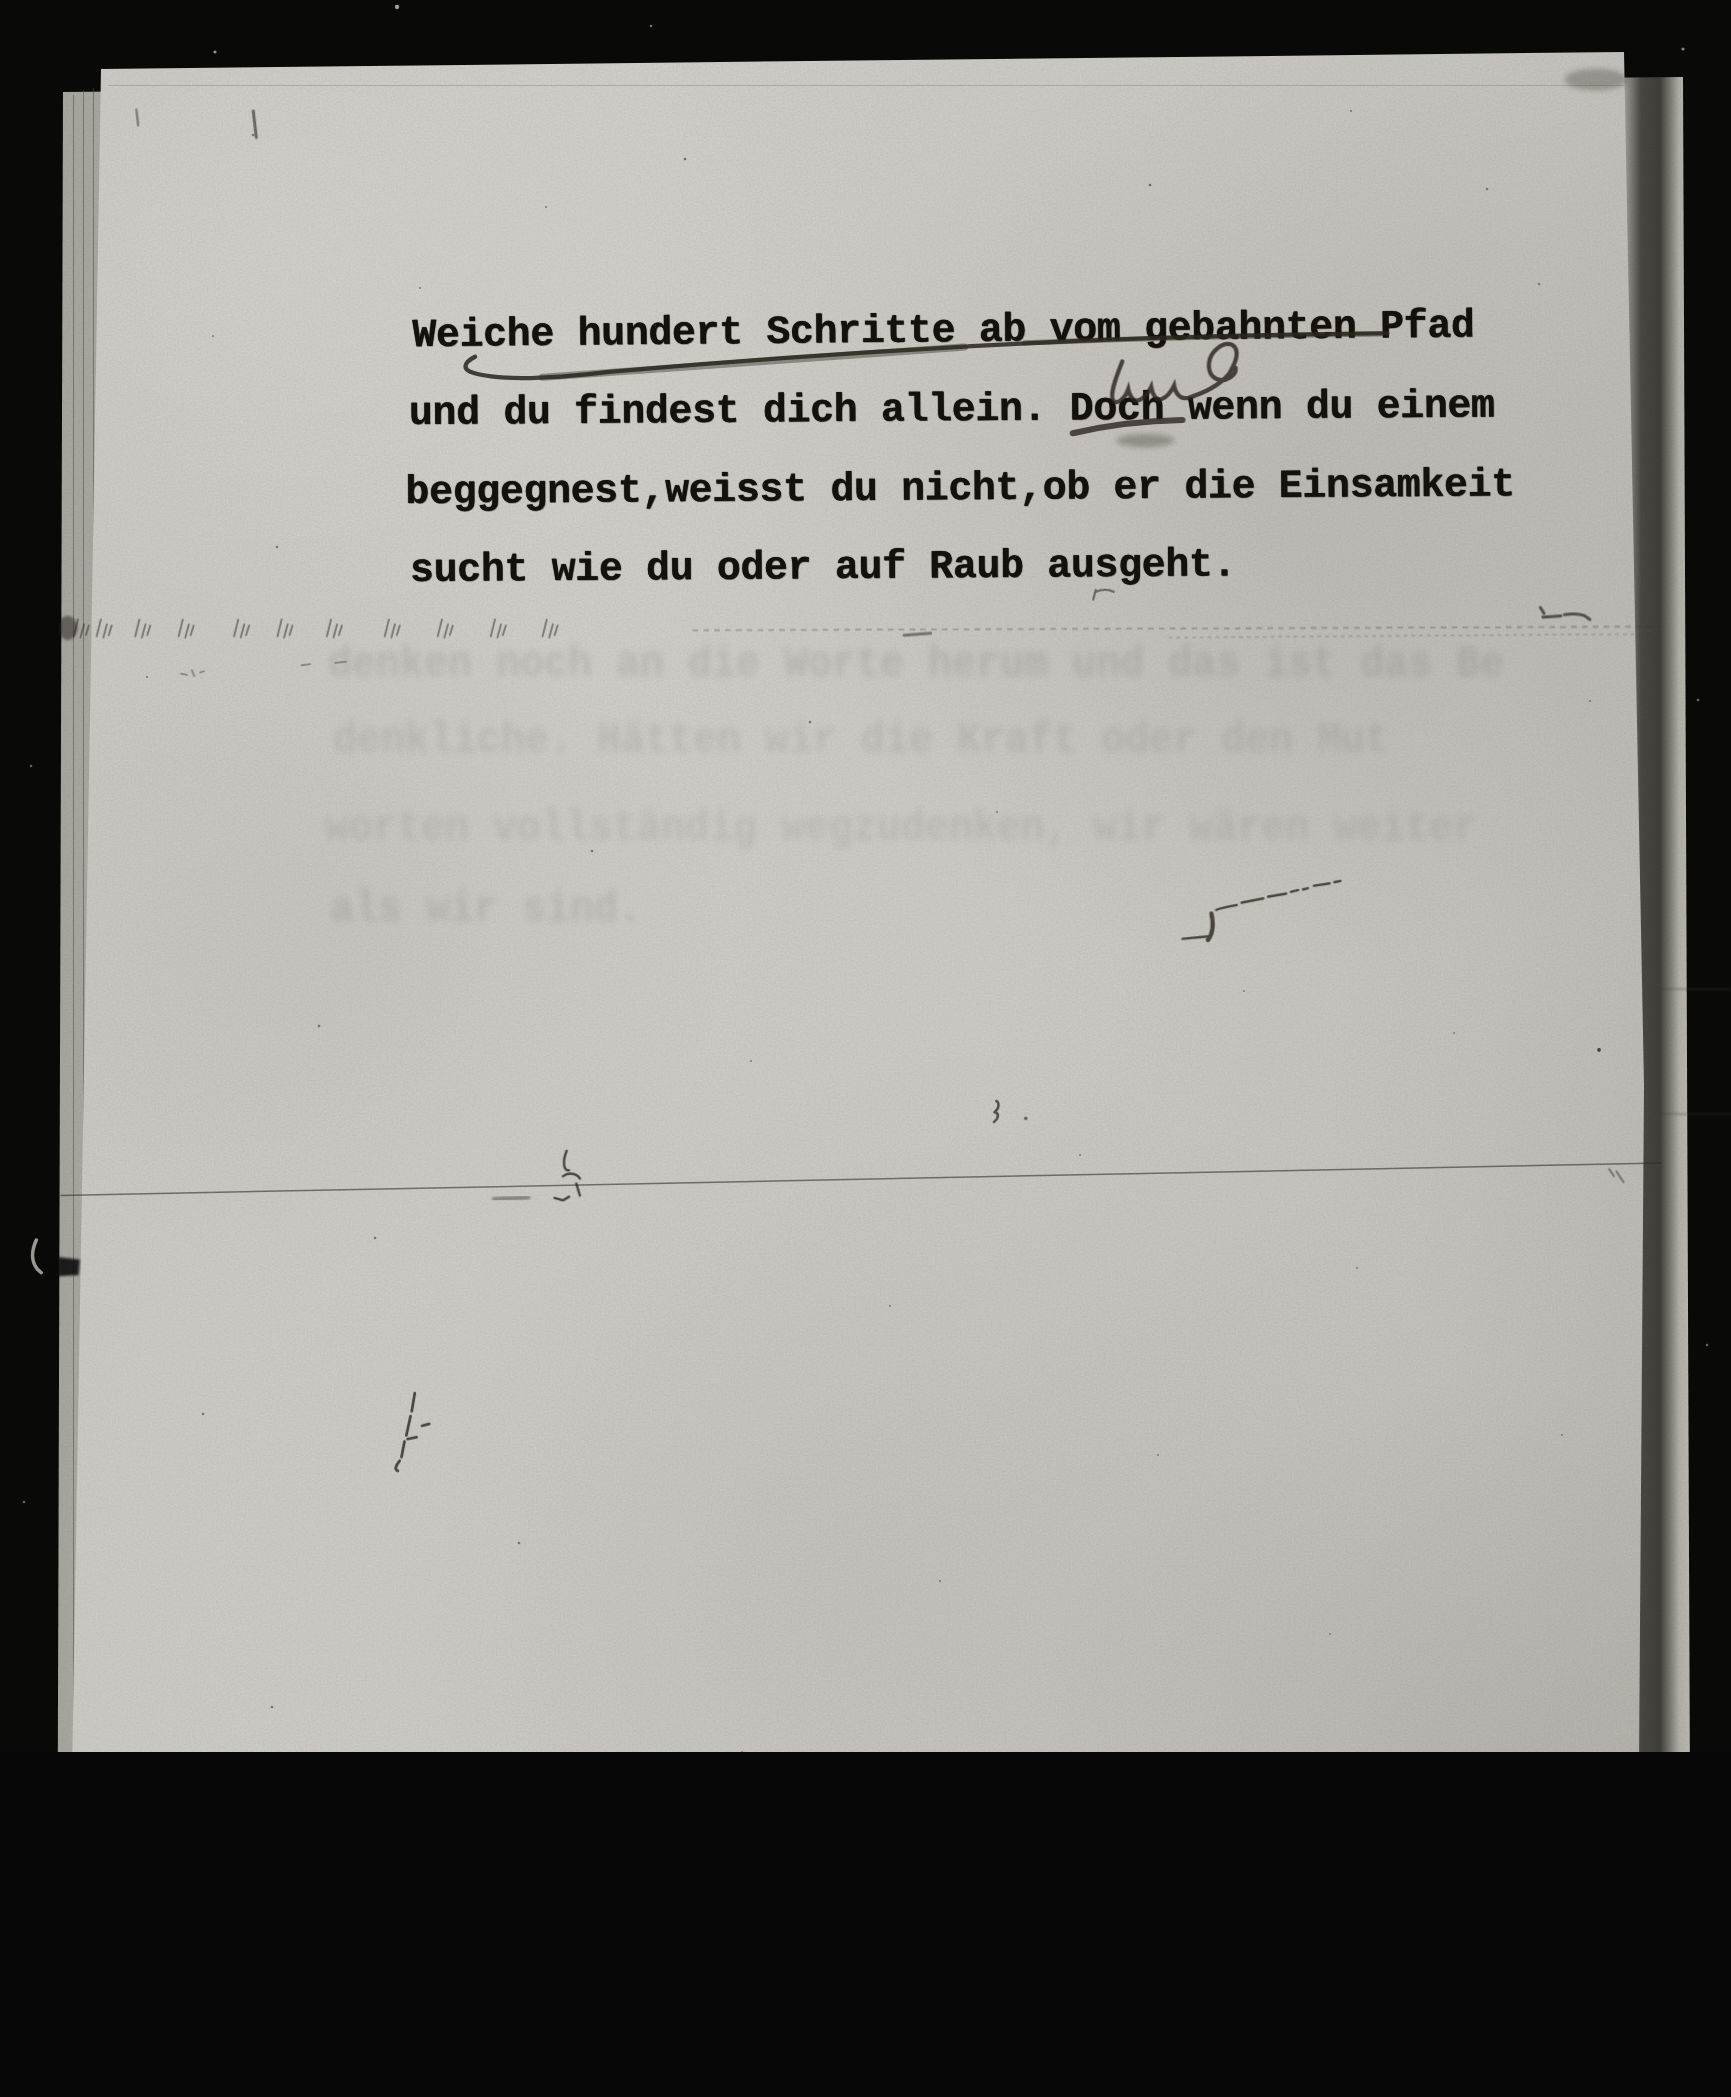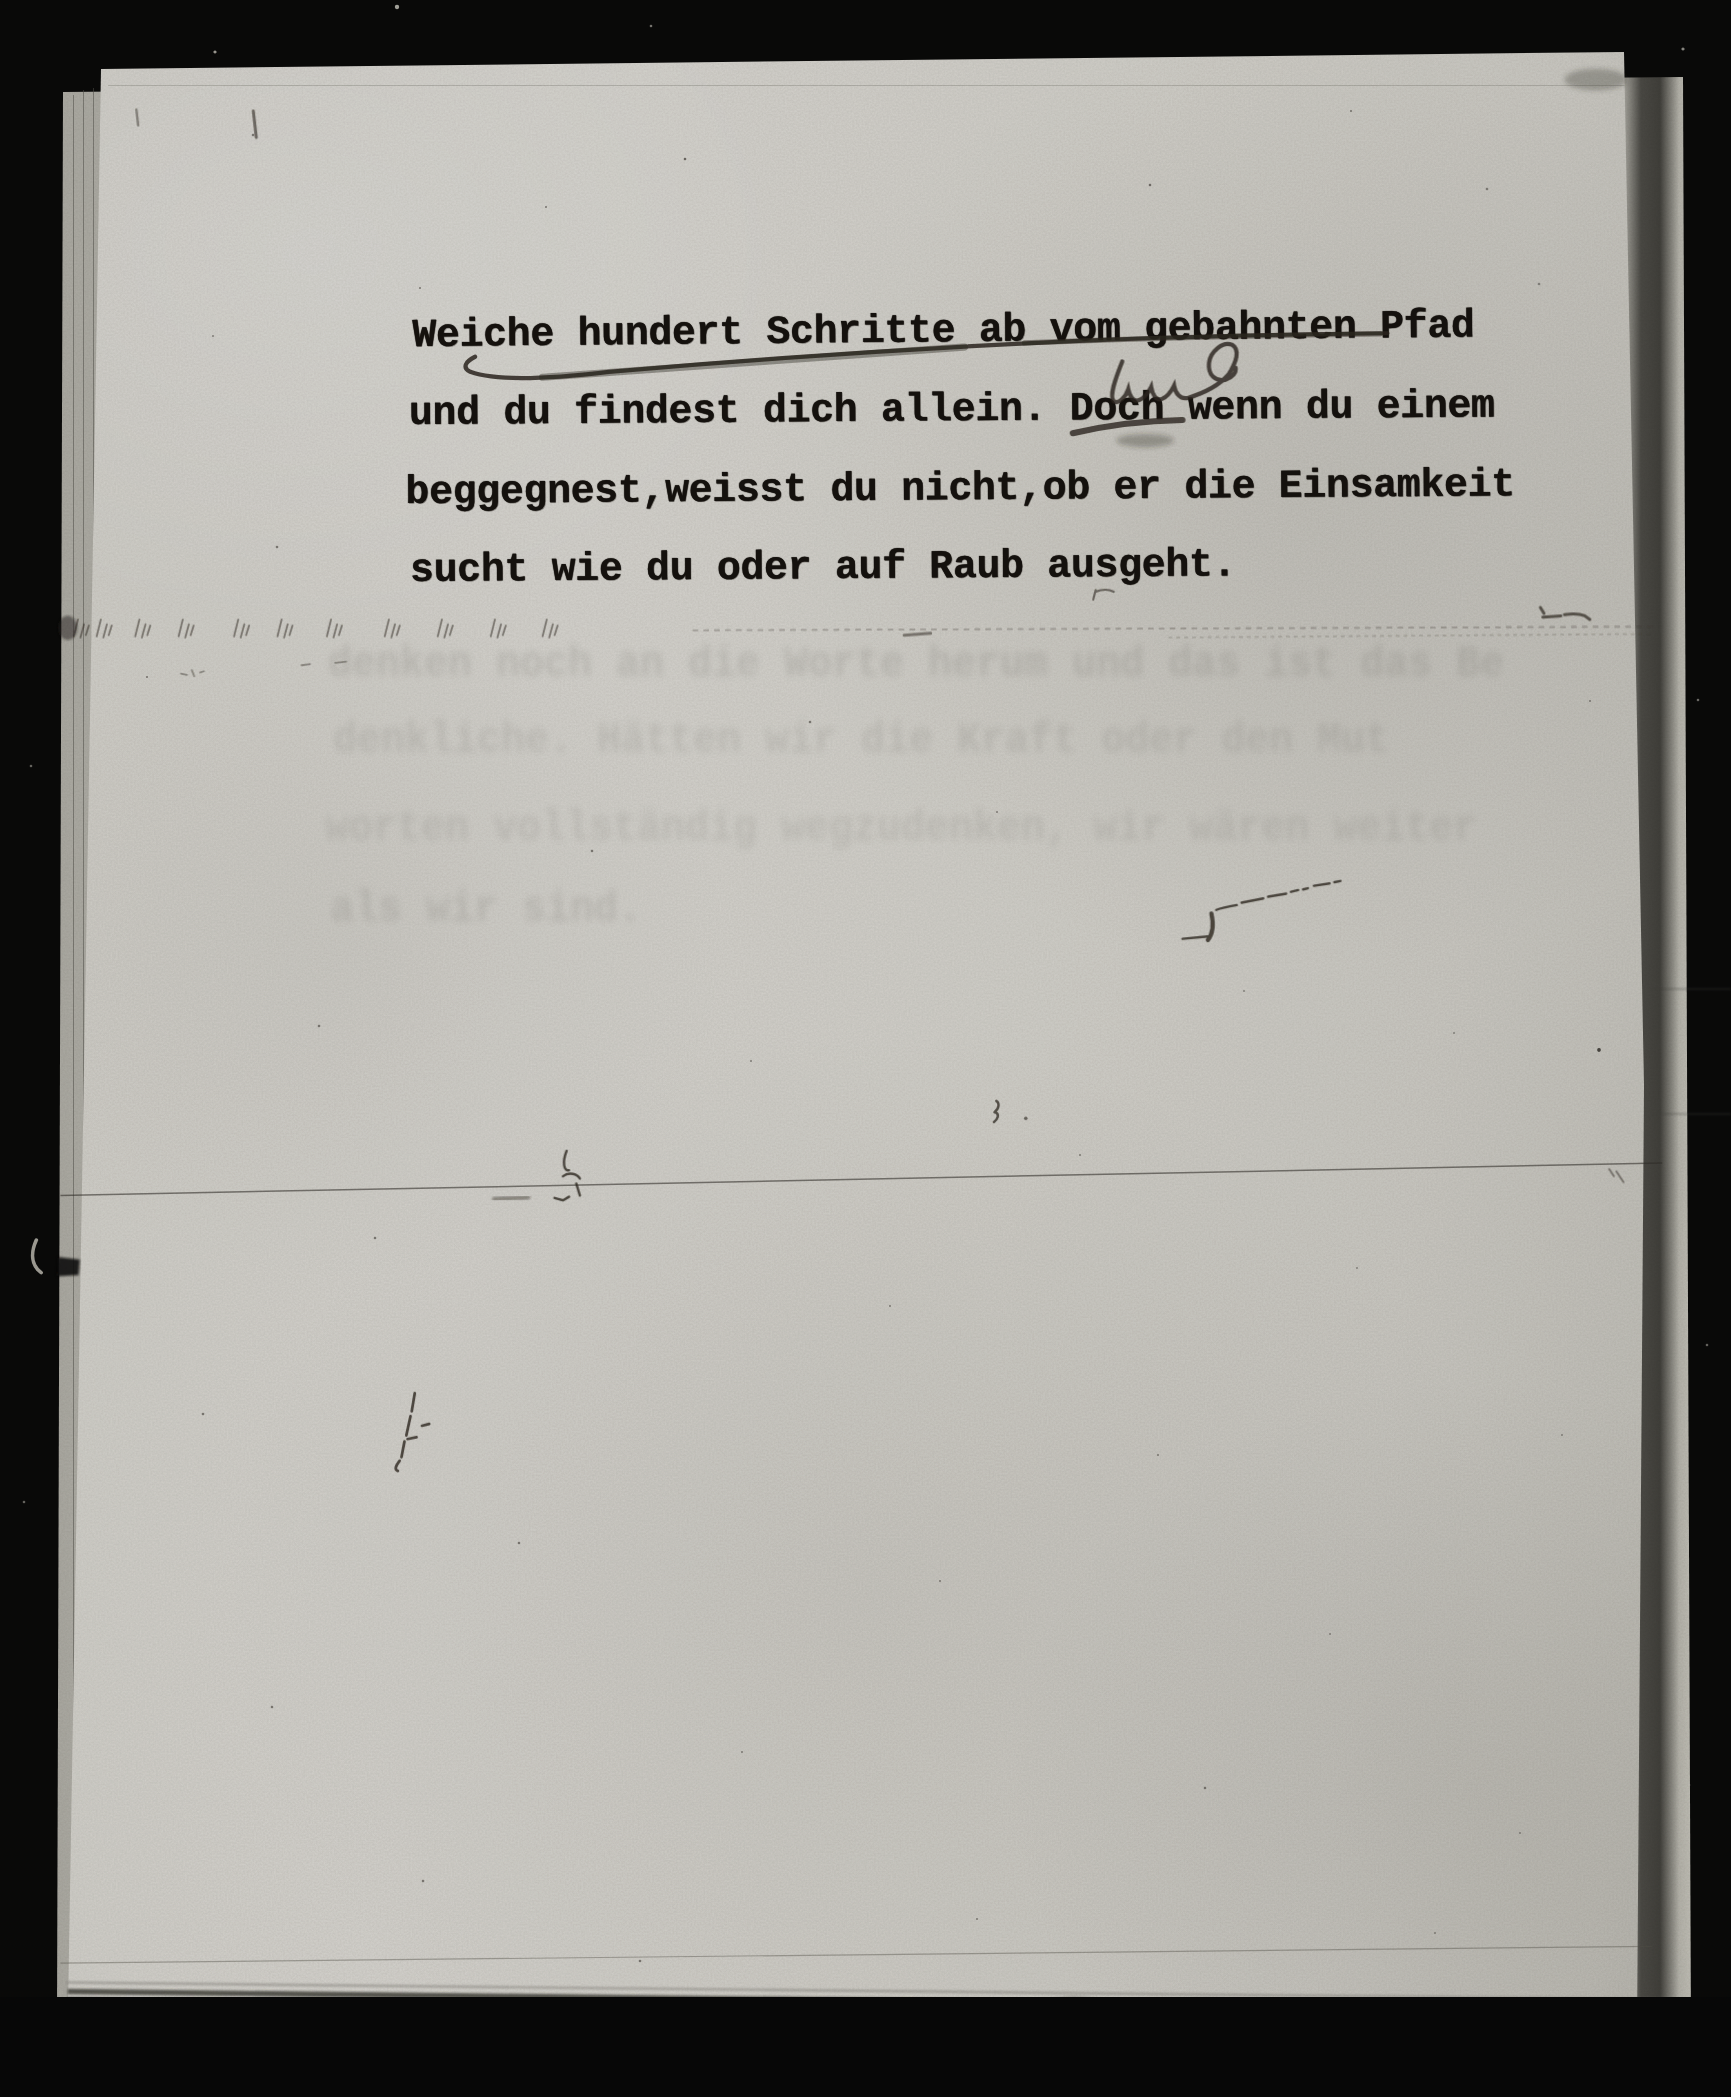--- a/index.html
+++ b/index.html
@@ -1,17 +1,17 @@
 <!DOCTYPE html>
 <html style="font-size:9.6px"><head>
 <meta charset="utf-8">
 <style>
   html,body{margin:0;padding:0;background:#070707;}
   #scene{
-    position:relative;width:1731px;height:1997px;overflow:hidden;
+    position:relative;width:1731px;height:1752px;overflow:hidden;
     background:#0a0a09;
     font-family:"Liberation Mono", monospace;
   }
   
   #under-stack{
     position:absolute;left:0;top:0;width:1731px;height:2097px;
     clip-path:polygon(63px 92px,1683px 77px,1691px 2040px,57px 2020px);
     background:
       linear-gradient(90deg, #8f8e87 0px, #c2c1ba 42px, #c6c5be 72px, #c6c5be calc(100% - 108px), #55544f calc(100% - 90px), #4a4944 calc(100% - 71px), #cfcec6 calc(100% - 52px), #e0dfd7 calc(100% - 37px), #8a8982 calc(100% - 17px), #22221f 100%);
   }

